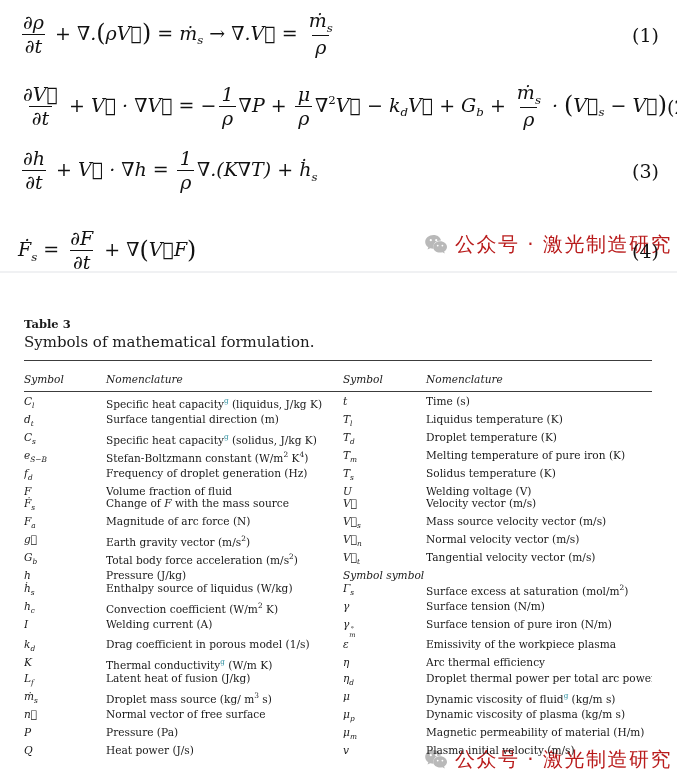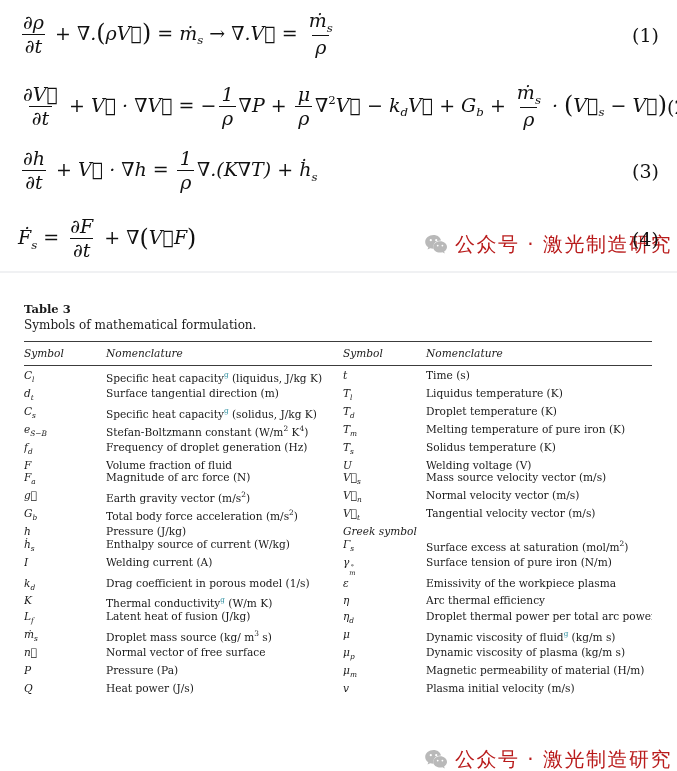--- a/index.html
+++ b/index.html
@@ -16,27 +16,27 @@
   .frac .fn{display:block;padding:0 3px;line-height:1.15;}
   .frac .fd{display:block;border-top:1.5px solid #111;padding:0 3px;line-height:1.2;}
   .eq-body sub{font-size:0.62em;}
   .eq-body sup{font-size:0.62em;font-style:normal;}
   .bp{font-size:1.25em;font-style:normal;vertical-align:-0.08em;}
   .divider{position:absolute;top:271px;left:0;right:0;height:2px;background:#f0f1f3;z-index:1;}
 
   
   .table-section{position:absolute;top:302px;left:24px;width:628px;z-index:2;
                  font-family:"DejaVu Serif",serif;}
-  .table-title{font-size:11.5px;font-weight:bold;margin:0 0 2px 0;}
-  .table-caption{font-size:12px;margin:0 0 9px 0;}
+  .table-title{font-size:11.5px;font-weight:bold;margin:15px 0 2px 0;}
+  .table-caption{font-size:15px;margin:0 0 9px 0;}
   table.symtable{border-collapse:collapse;width:100%;table-layout:fixed;
                  font-size:10.6px;line-height:12.85px;}
   table.symtable thead th{font-style:italic;font-weight:normal;text-align:left;
                  border-top:1px solid #3c3c3c;border-bottom:1px solid #3c3c3c;
-                 padding:5px 0 5px 0;font-size:10.6px;}
+                 padding:12px 0 5px 0;font-size:10.6px;}
   table.symtable td{padding:0;vertical-align:top;overflow:hidden;white-space:nowrap;}
   td.sym{font-style:italic;padding-left:9px;}
   th.h-sym{padding-left:9px;}
   table.symtable tbody:before{content:"";display:block;height:3px;}
   sup{font-size:0.7em;}
   sub{font-size:0.7em;}
   .fnm{color:#2d8fa0;font-size:0.68em;}
   .ss{display:inline-flex;flex-direction:column;align-items:center;font-size:0.62em;
       line-height:0.95;vertical-align:-0.45em;}
 
@@ -83,21 +83,21 @@
       <div class="eq-row" style="top: 148px;">
         <span class="eq-body"><span class="frac">
             <span class="fn">∂h</span>
             <span class="fd">∂t</span>
           </span> + V⃗ · ∇h = <span class="frac">
             <span class="fn">1</span>
             <span class="fd">ρ</span>
           </span>∇.(K∇T) + ḣ<sub>s</sub></span>
         <span class="eq-num">(3)</span>
       </div>
-      <div class="eq-row" style="top: 216px;">
+      <div class="eq-row" style="top: 228px;">
         <span class="eq-body">Ḟ<sub>s</sub> = <span class="frac">
             <span class="fn">∂F</span>
             <span class="fd">∂t</span>
           </span> + ∇<span class="bp">(</span>V⃗F<span class="bp">)</span></span>
         <span class="eq-num">(4)</span>
       </div>
     </section>
 
   <div class="divider"></div>
 
@@ -150,48 +150,60 @@
             <td class="sym">T<sub>s</sub></td>
             <td class="nom">Solidus temperature (K)</td>
           </tr>
           <tr>
             <td class="sym">F</td>
             <td class="nom">Volume fraction of fluid</td>
             <td class="sym">U</td>
             <td class="nom">Welding voltage (V)</td>
           </tr>
           <tr>
+            <td class="sym">Ḟ<sub>s</sub></td>
+            <td class="nom">Change of <i>F</i> with the mass source</td>
+            <td class="sym">V⃗</td>
+            <td class="nom">Velocity vector (m/s)</td>
+          </tr>
+          <tr>
             <td class="sym">F<sub>a</sub></td>
             <td class="nom">Magnitude of arc force (N)</td>
             <td class="sym">V⃗<sub>s</sub></td>
             <td class="nom">Mass source velocity vector (m/s)</td>
           </tr>
           <tr>
             <td class="sym">g⃗</td>
             <td class="nom">Earth gravity vector (m/s<sup>2</sup>)</td>
             <td class="sym">V⃗<sub>n</sub></td>
             <td class="nom">Normal velocity vector (m/s)</td>
           </tr>
           <tr>
             <td class="sym">G<sub>b</sub></td>
             <td class="nom">Total body force acceleration (m/s<sup>2</sup>)</td>
             <td class="sym">V⃗<sub>t</sub></td>
             <td class="nom">Tangential velocity vector (m/s)</td>
           </tr>
           <tr>
             <td class="sym">h</td>
             <td class="nom">Pressure (J/kg)</td>
-            <td class="sym">Greek symbol</td>
+            <td class="sym">Symbol symbol</td>
             <td class="nom"></td>
           </tr>
           <tr>
             <td class="sym">ḣ<sub>s</sub></td>
-            <td class="nom">Enthalpy source of current (W/kg)</td>
+            <td class="nom">Enthalpy source of liquidus (W/kg)</td>
             <td class="sym">Γ<sub>s</sub></td>
             <td class="nom">Surface excess at saturation (mol/m<sup>2</sup>)</td>
+          </tr>
+          <tr>
+            <td class="sym">h<sub>c</sub></td>
+            <td class="nom">Convection coefficient (W/m<sup>2</sup> K)</td>
+            <td class="sym">γ</td>
+            <td class="nom">Surface tension (N/m)</td>
           </tr>
           <tr>
             <td class="sym">I</td>
             <td class="nom">Welding current (A)</td>
             <td class="sym">γ<span class="ss">
                 <span>°</span>
                 <span>m</span>
               </span></td>
             <td class="nom">Surface tension of pure iron (N/m)</td>
           </tr>

